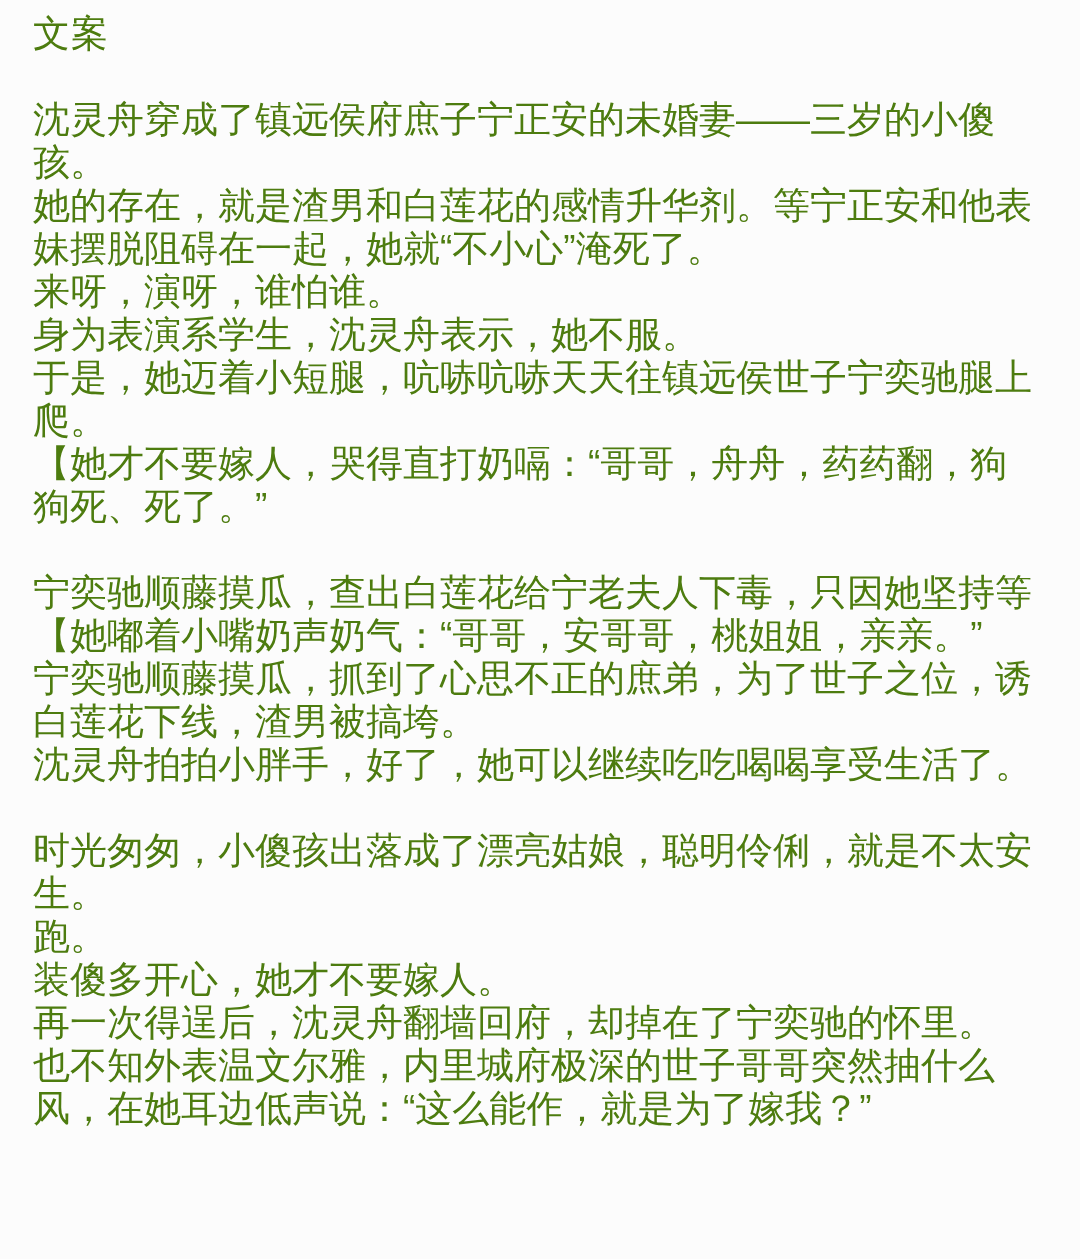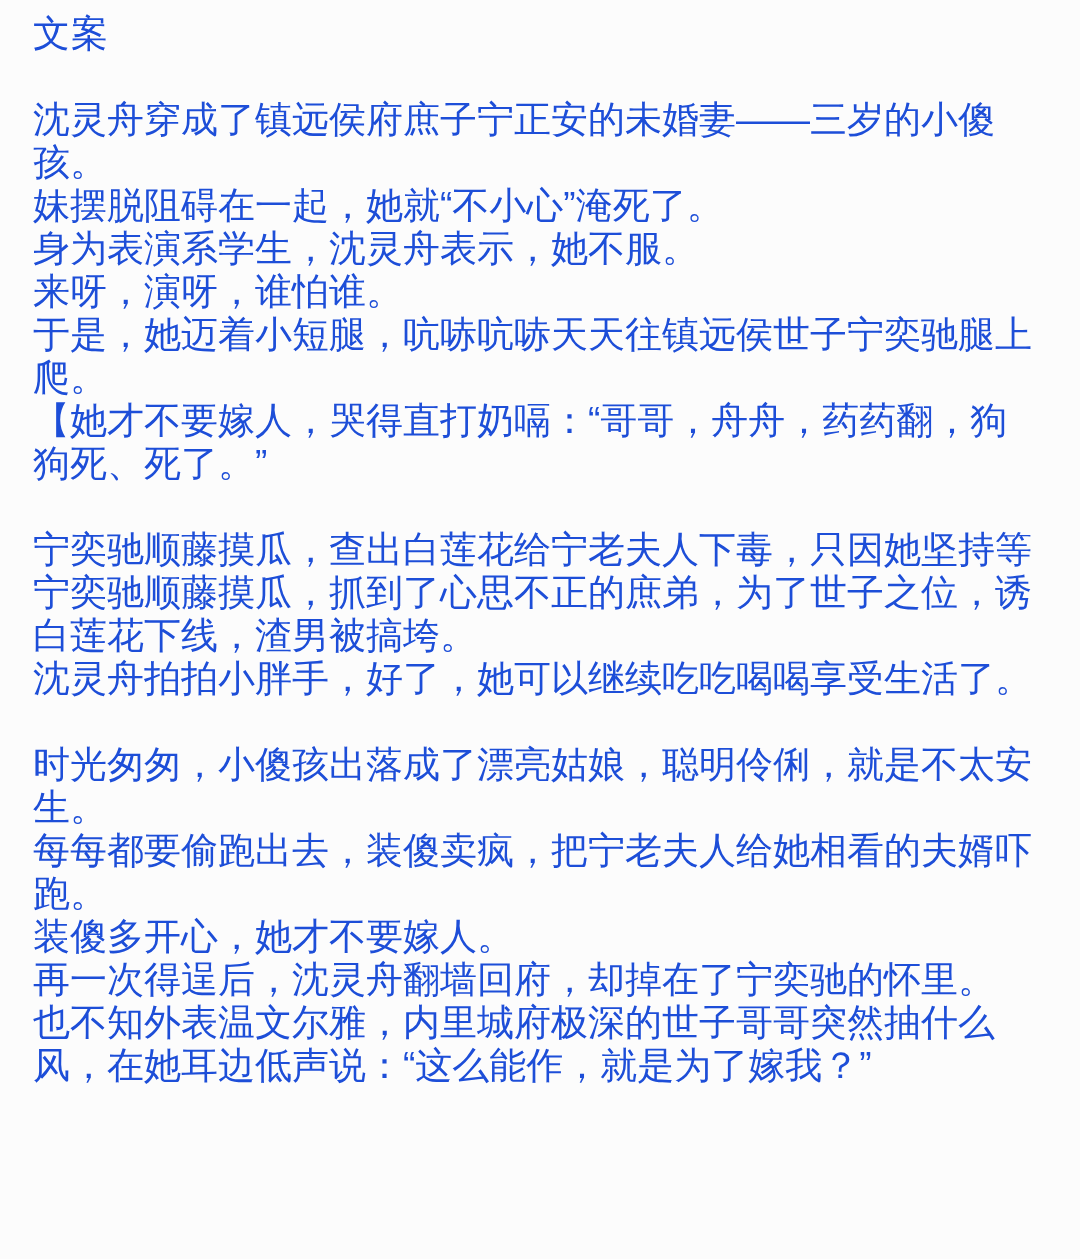--- a/index.html
+++ b/index.html
@@ -12,21 +12,21 @@
     background: #fcfcfc;
     overflow: hidden;
     font-family: "Liberation Sans", "DejaVu Sans", sans-serif;
   }
   .page {
     box-sizing: border-box;
     width: 1080px;
     height: 1259px;
     padding: 12px 28px 0 33px;
     background: #fcfcfc;
-    color: #1d4ed8;
+    color: #4d7c0f;
   }
   .doc-title {
     font-size: 37px;
     line-height: 43px;
     height: 43px;
     white-space: nowrap;
     letter-spacing: 1px;
   }
   .line {
     font-size: 37px;
@@ -39,34 +39,35 @@
   }
 </style>
 </head>
 <body>
 
 <div class="page">
   <div class="doc-title">文案</div>
   <div class="line"></div>
   <div class="line">沈灵舟穿成了镇远侯府庶子宁正安的未婚妻——三岁的小傻</div>
   <div class="line">孩。</div>
+  <div class="line">她的存在，就是渣男和白莲花的感情升华剂。等宁正安和他表</div>
   <div class="line">妹摆脱阻碍在一起，她就“不小心”淹死了。</div>
+  <div class="line">来呀，演呀，谁怕谁。</div>
   <div class="line">身为表演系学生，沈灵舟表示，她不服。</div>
-  <div class="line">来呀，演呀，谁怕谁。</div>
   <div class="line">于是，她迈着小短腿，吭哧吭哧天天往镇远侯世子宁奕驰腿上</div>
   <div class="line">爬。</div>
   <div class="line">【她才不要嫁人，哭得直打奶嗝：“哥哥，舟舟，药药翻，狗</div>
   <div class="line">狗死、死了。”</div>
   <div class="line"></div>
   <div class="line">宁奕驰顺藤摸瓜，查出白莲花给宁老夫人下毒，只因她坚持等</div>
+  <div class="line">【她嘟着小嘴奶声奶气：“哥哥，安哥哥，桃姐姐，亲亲。”</div>
   <div class="line">宁奕驰顺藤摸瓜，抓到了心思不正的庶弟，为了世子之位，诱</div>
   <div class="line">白莲花下线，渣男被搞垮。</div>
   <div class="line">沈灵舟拍拍小胖手，好了，她可以继续吃吃喝喝享受生活了。</div>
   <div class="line"></div>
   <div class="line">时光匆匆，小傻孩出落成了漂亮姑娘，聪明伶俐，就是不太安</div>
   <div class="line">生。</div>
-  <div class="line">每每都要偷跑出去，装傻卖疯，把宁老夫人给她相看的夫婿吓</div>
   <div class="line">跑。</div>
   <div class="line">装傻多开心，她才不要嫁人。</div>
   <div class="line">再一次得逞后，沈灵舟翻墙回府，却掉在了宁奕驰的怀里。</div>
   <div class="line">也不知外表温文尔雅，内里城府极深的世子哥哥突然抽什么</div>
   <div class="line">风，在她耳边低声说：“这么能作，就是为了嫁我？”</div>
 </div>
 
 </body></html>

